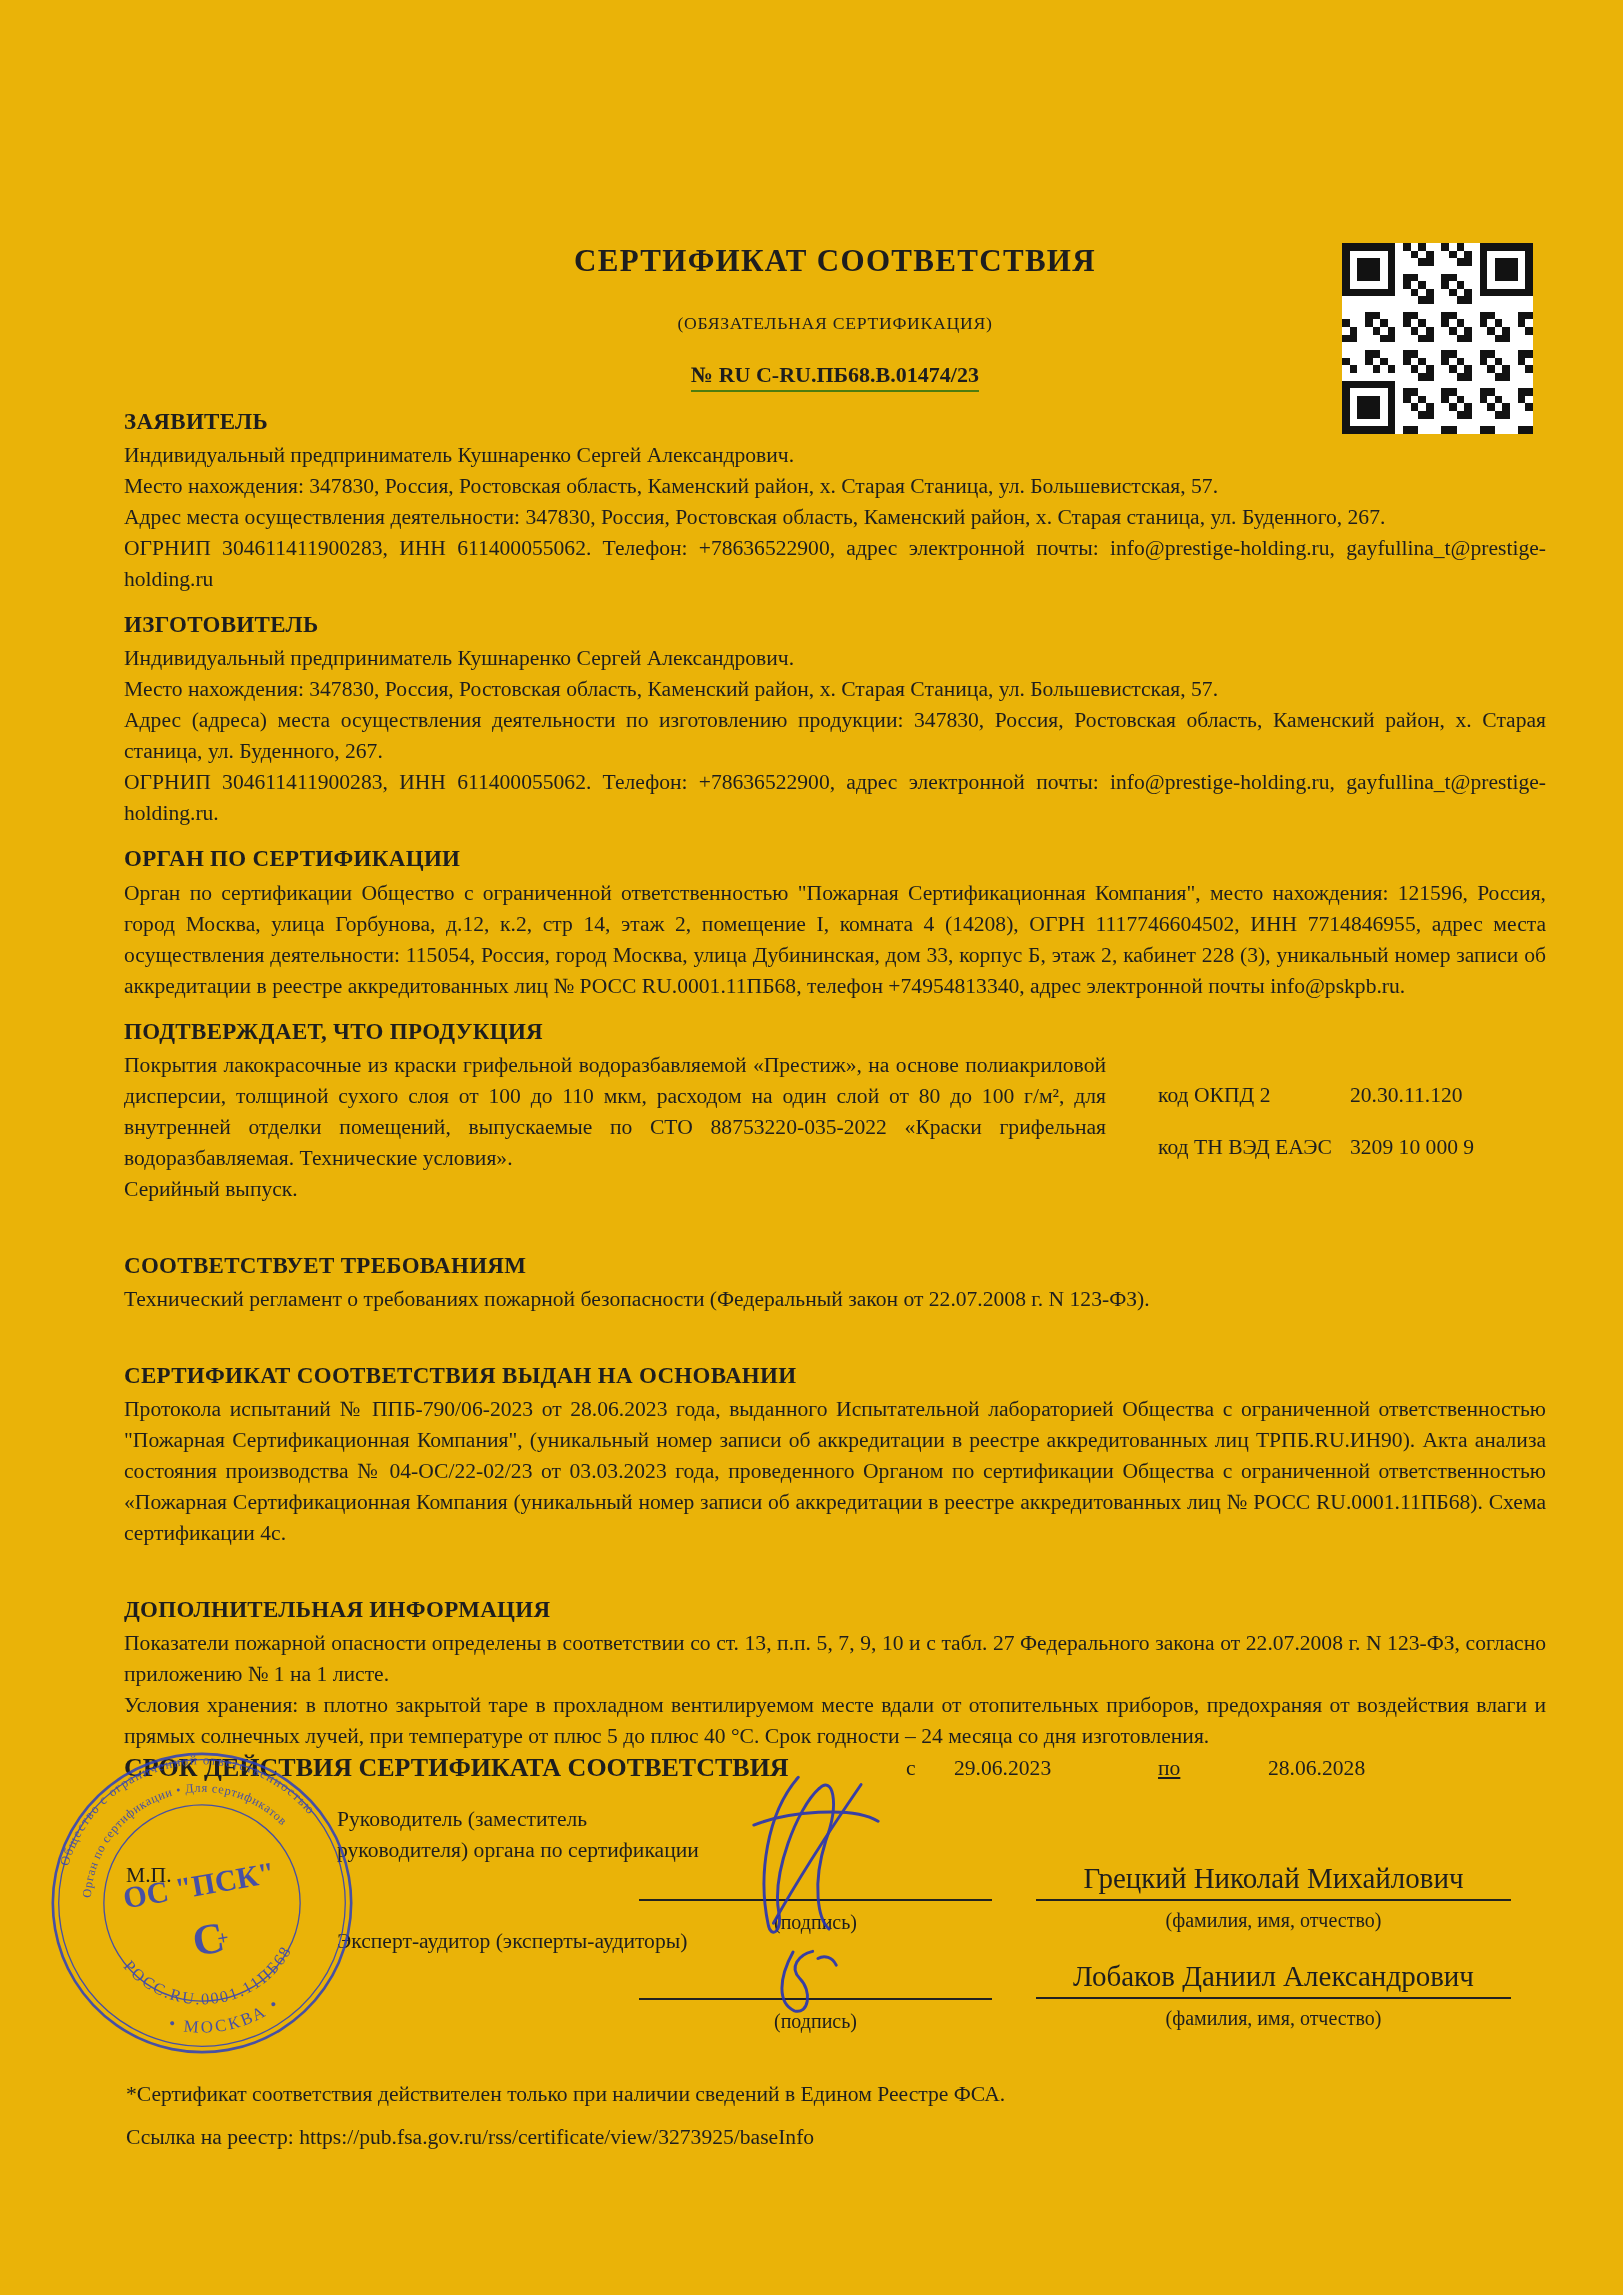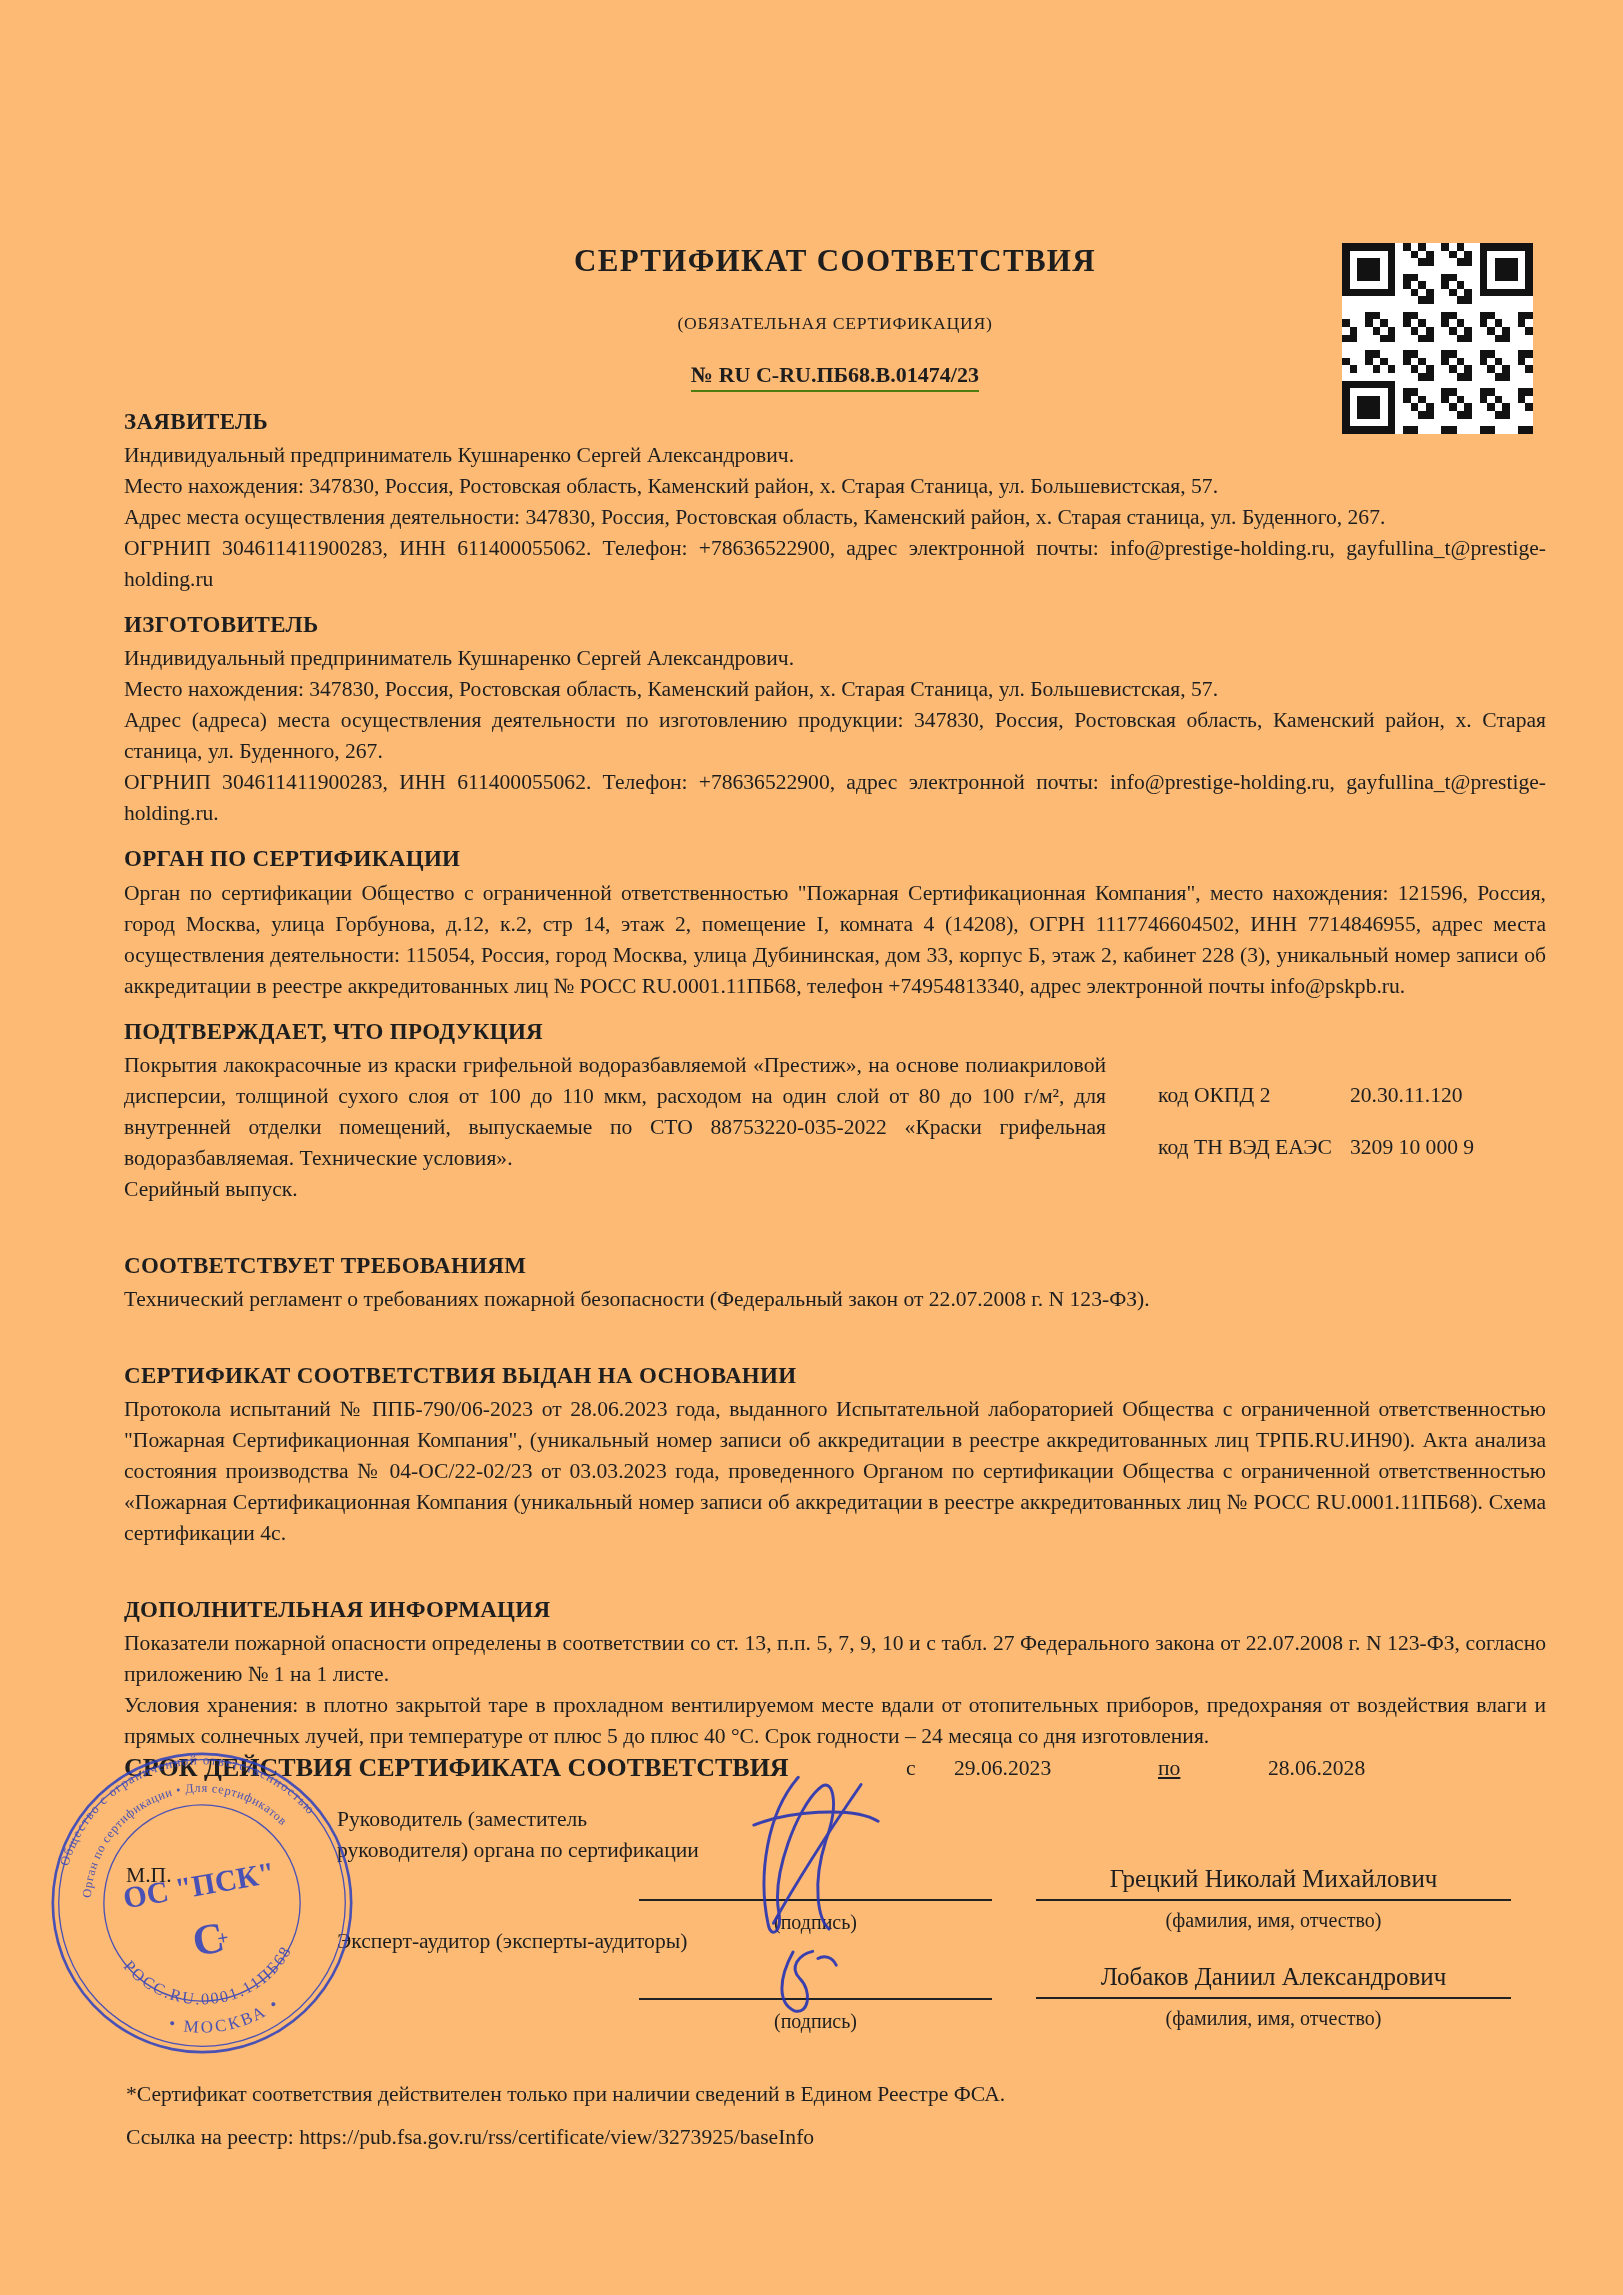--- a/index.html
+++ b/index.html
@@ -1,19 +1,19 @@
 <!DOCTYPE html>
 <html lang="ru" style="font-size:10.5px"><head>
 <meta charset="utf-8">
 <style>
   html,body{margin:0;padding:0;background:#9a9a9a;}
   .page{
     position:relative;
     width:1623px;height:2295px;
-    background:#fdba74;
+    background:#eab308;
     font-family:"Liberation Serif","DejaVu Serif",serif;
     color:#1e1e1e;
     overflow:hidden;
     margin:0 auto;
   }
   .content{position:absolute;left:124px;top:0;width:1422px;}
   .doc-title{margin-top:243px;text-align:center;font-size:31px;font-weight:bold;letter-spacing:1.3px;}
   .doc-subtitle{margin-top:34px;text-align:center;font-size:17.7px;letter-spacing:0.7px;}
   .doc-number{margin-top:27.5px;text-align:center;font-size:22px;font-weight:bold;}
   .doc-number span{display:inline-block;border-bottom:2px solid #4d7c0f;padding-bottom:2.6px;}
@@ -40,21 +40,21 @@
   .role2{left:337px;top:1926px;width:367px;line-height:31px;}
   .sigline{left:639px;width:353px;height:0;border-bottom:2px solid #222;}
   .sigline-1{top:1899px;}
   .sigline-2{top:1998px;}
   .sigcap{left:639px;width:353px;text-align:center;font-size:20px;}
   .sigcap-1{top:1907px;}
   .sigcap-2{top:2006px;}
   .namecol{left:1036px;width:475px;text-align:center;}
   .namecol-1{top:1863px;}
   .namecol-2{top:1961px;}
-  .nameline{border-bottom:2px solid #222;padding-bottom:5.2px;font-size:25px;}
+  .nameline{border-bottom:2px solid #222;padding-bottom:5.2px;font-size:29px;}
   .namecap{font-size:20px;margin-top:3.9px;}
   .foot1{left:126px;top:2079px;text-align:right;}
   .foot2{left:126px;top:2122px;}
   .qr{position:absolute;left:1342px;top:243px;width:191px;height:191px;}
   .stamp{position:absolute;left:45px;top:1746px;width:314px;height:314px;z-index:6;opacity:0.85;}
   .signatures{position:absolute;left:602px;top:1728px;width:458px;height:308px;z-index:7;}
 </style>
 </head>
 <body>
 

